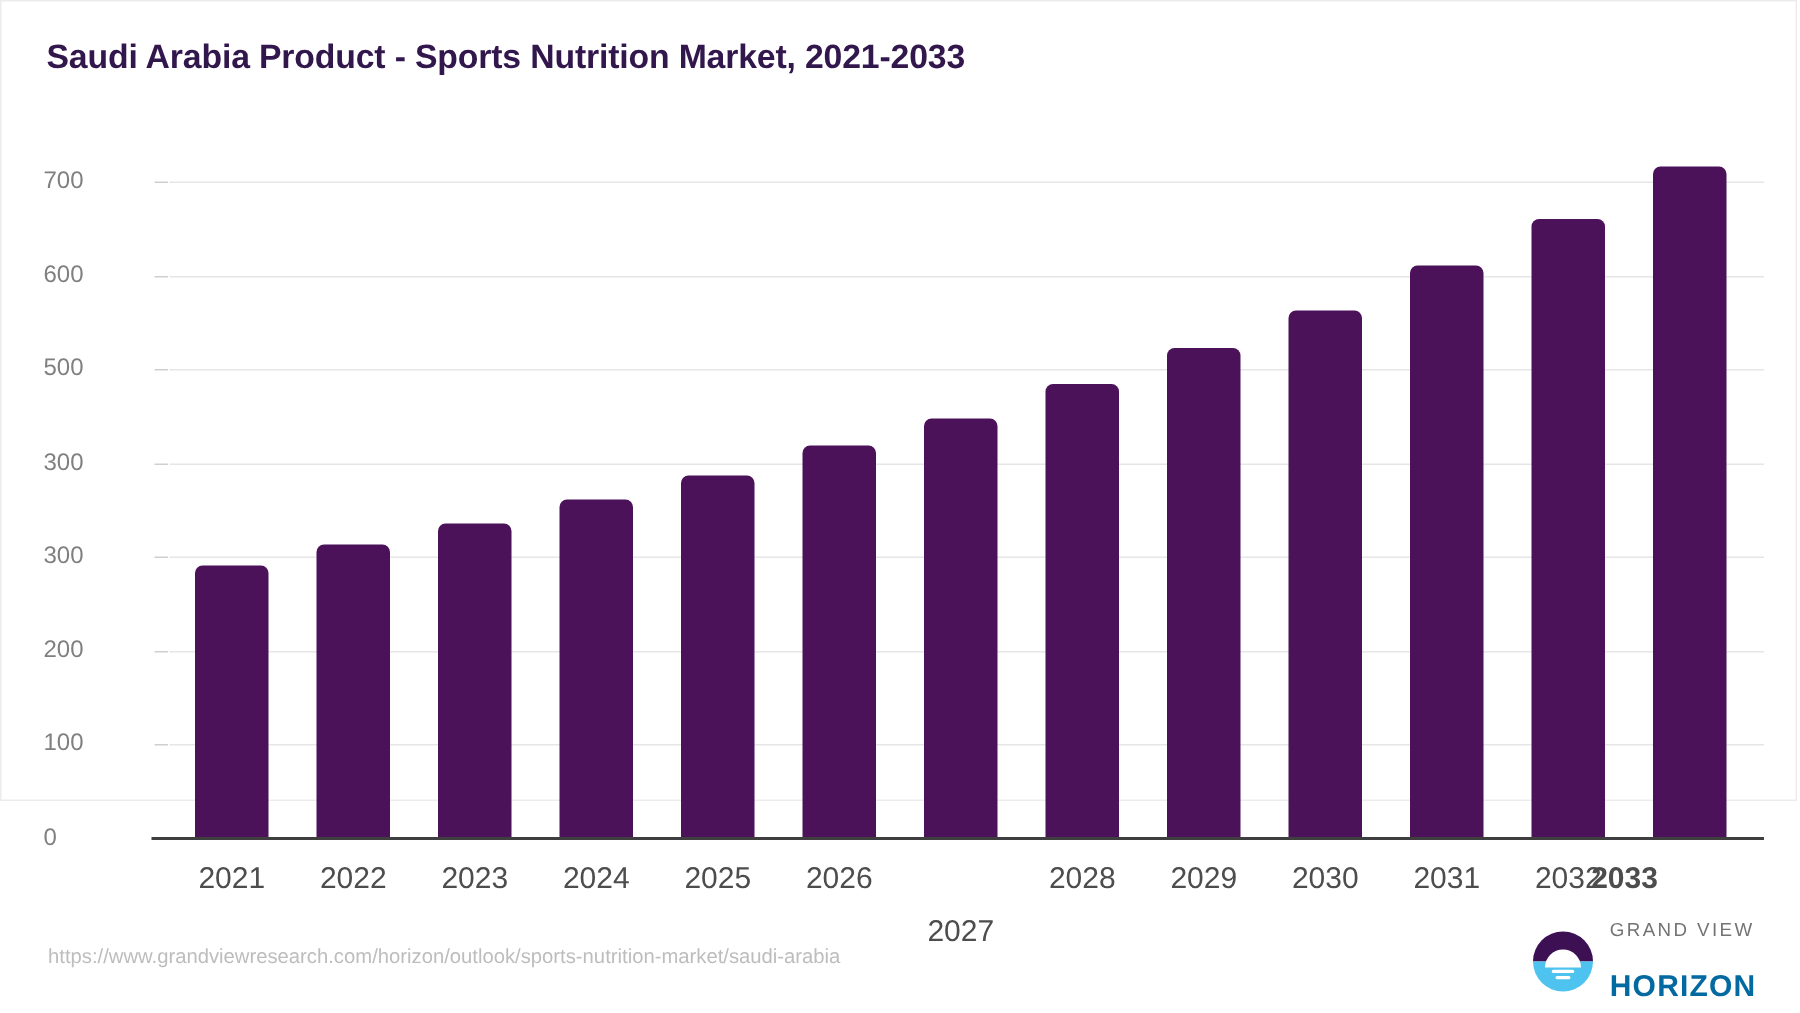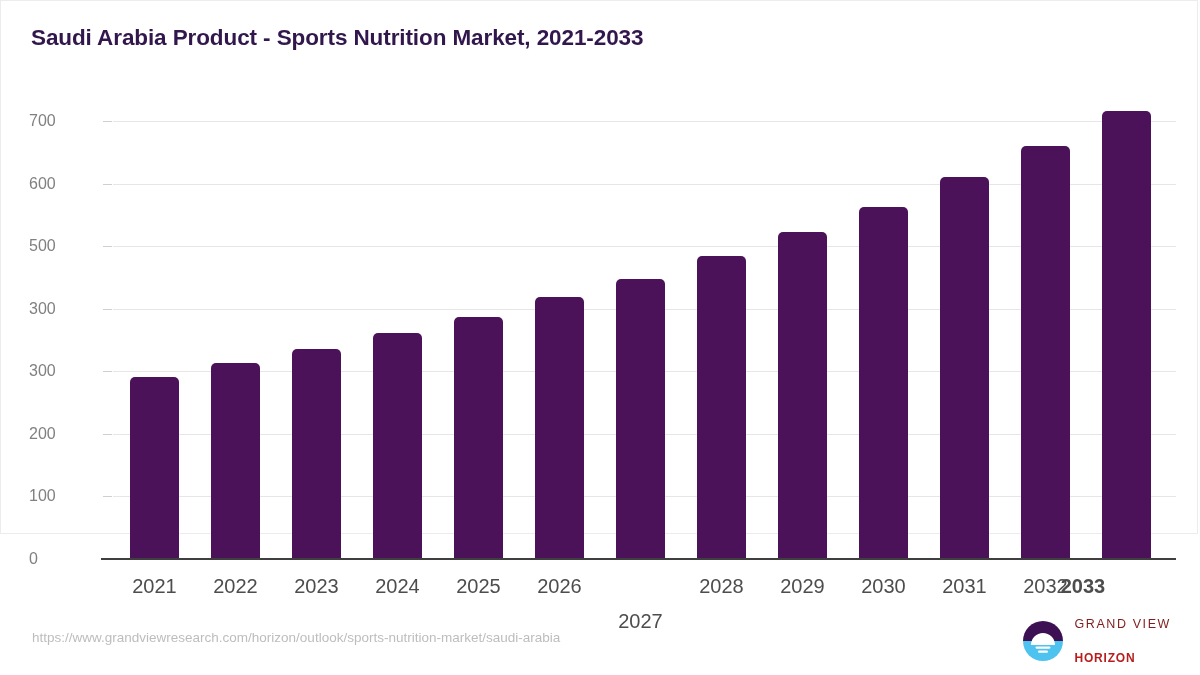--- a/index.html
+++ b/index.html
@@ -126,27 +126,27 @@
   }
   #logo-text {
     display: flex;
     flex-direction: column;
     justify-content: center;
     line-height: 1;
   }
   #logo-top {
     font-size: 12.5px;
     letter-spacing: 1.6px;
-    color: #7f1d1d;
+    color: #737373;
     font-weight: normal;
   }
   #logo-bottom {
-    font-size: 12px;
+    font-size: 20px;
     letter-spacing: 0.8px;
-    color: #b91c1c;
+    color: #0369a1;
     font-weight: bold;
     margin-top: 21px;
   }
 </style>
 </head>
 <body>
 
 <div id="canvas">
 
   <div id="chart-title">Saudi Arabia Product - Sports Nutrition Market, 2021-2033</div>

